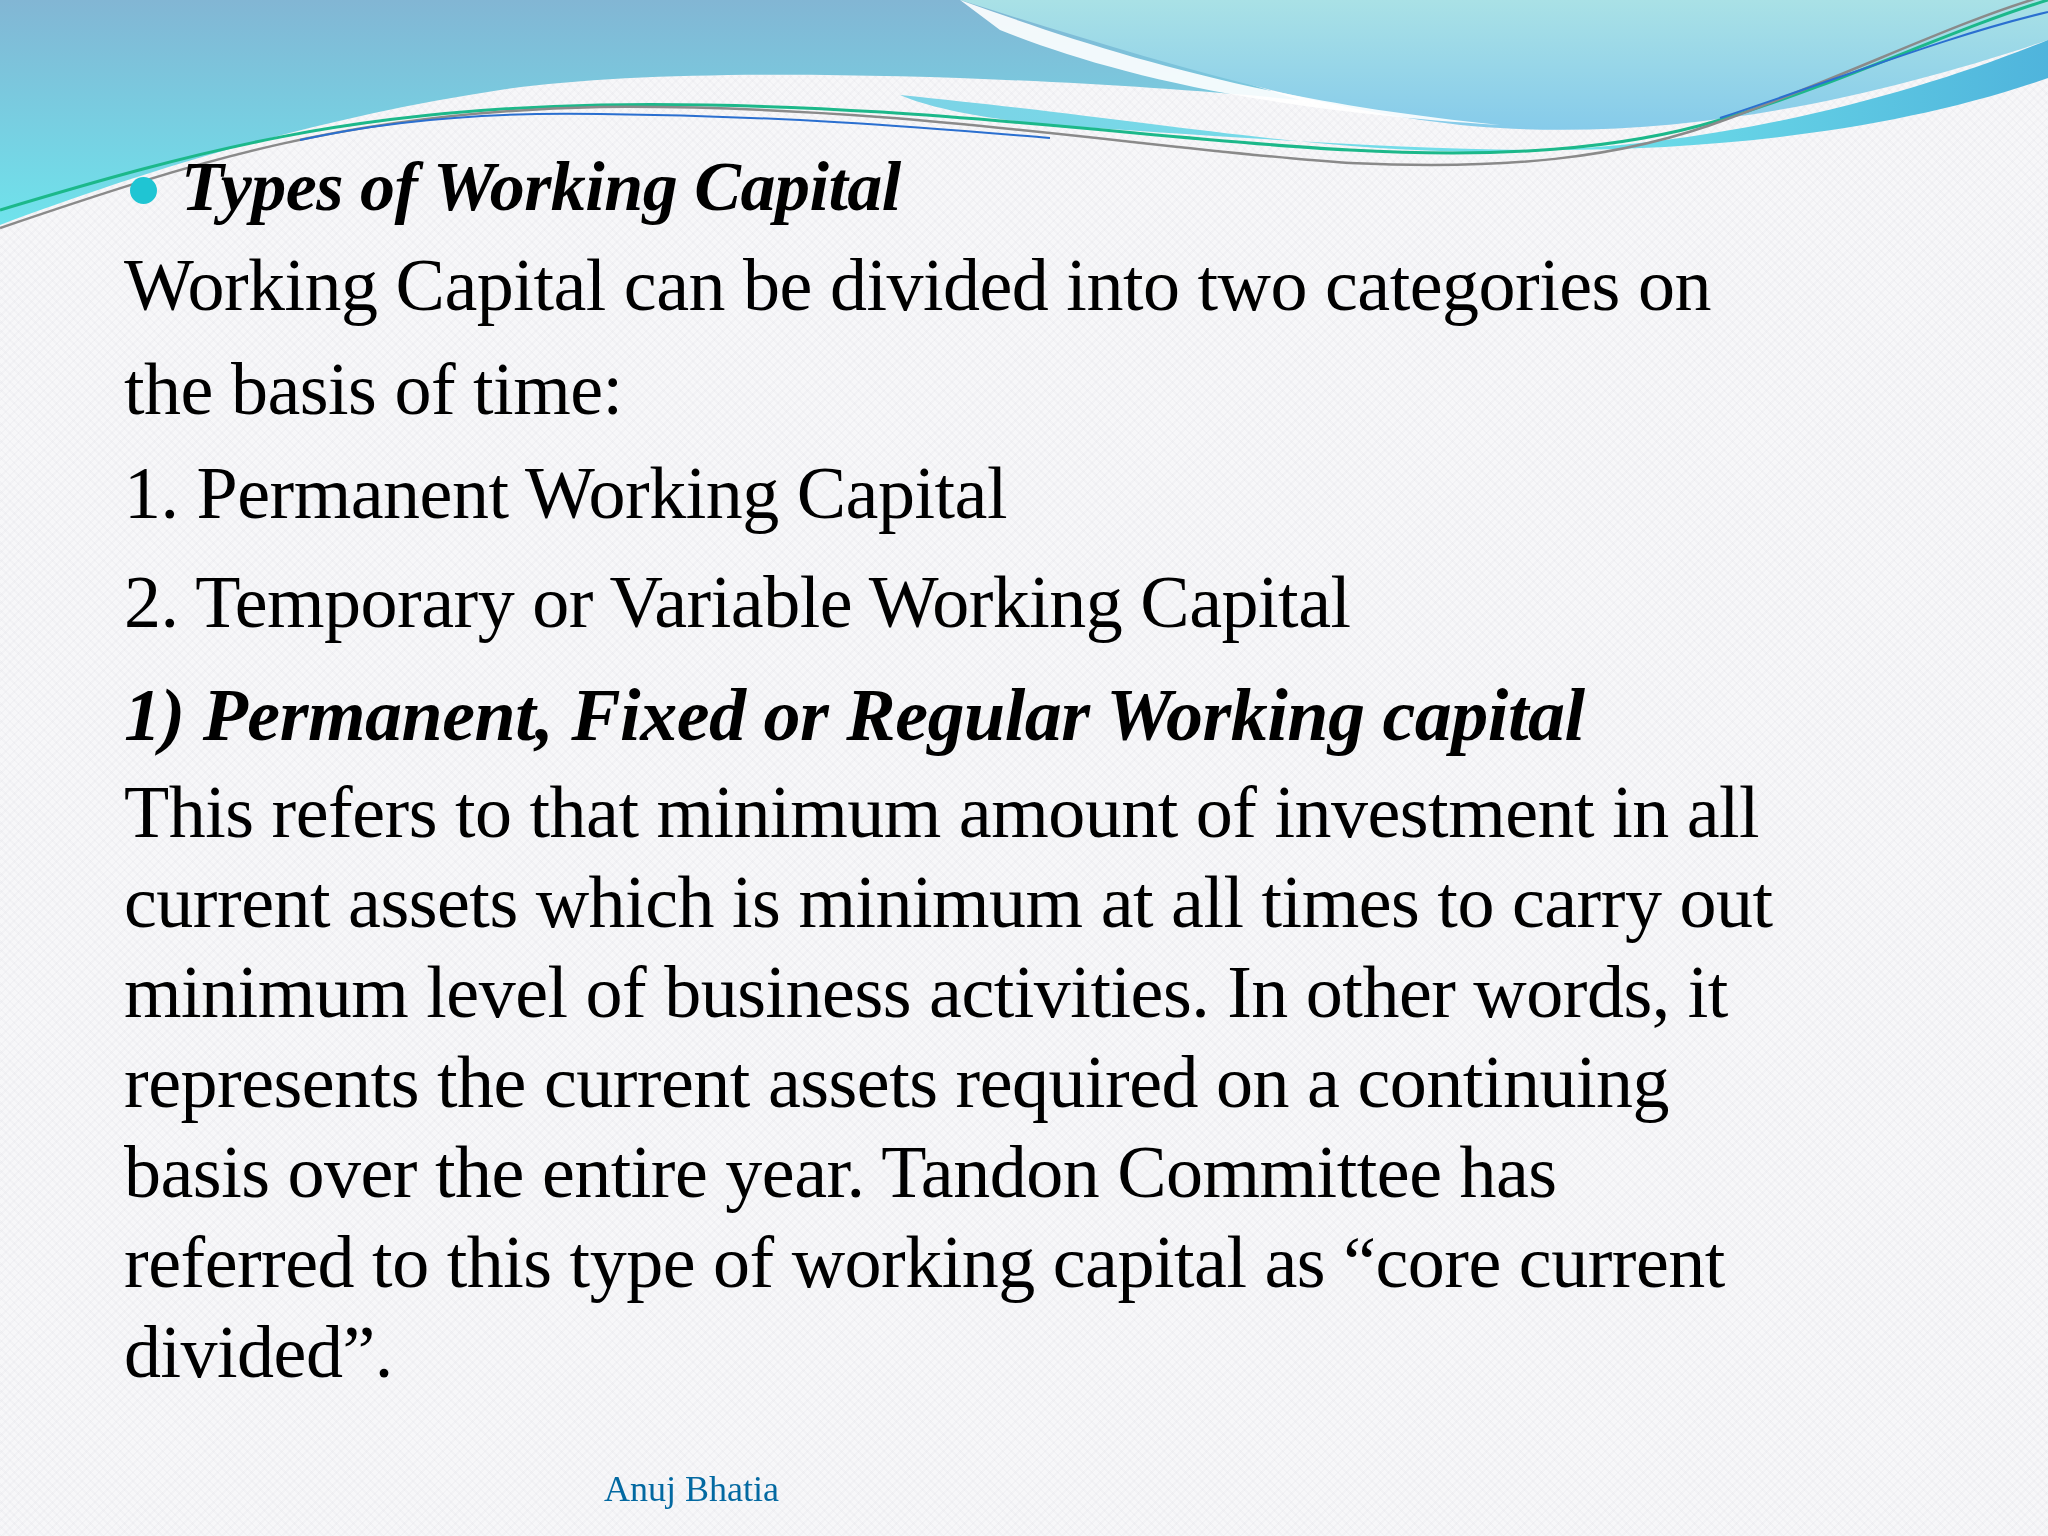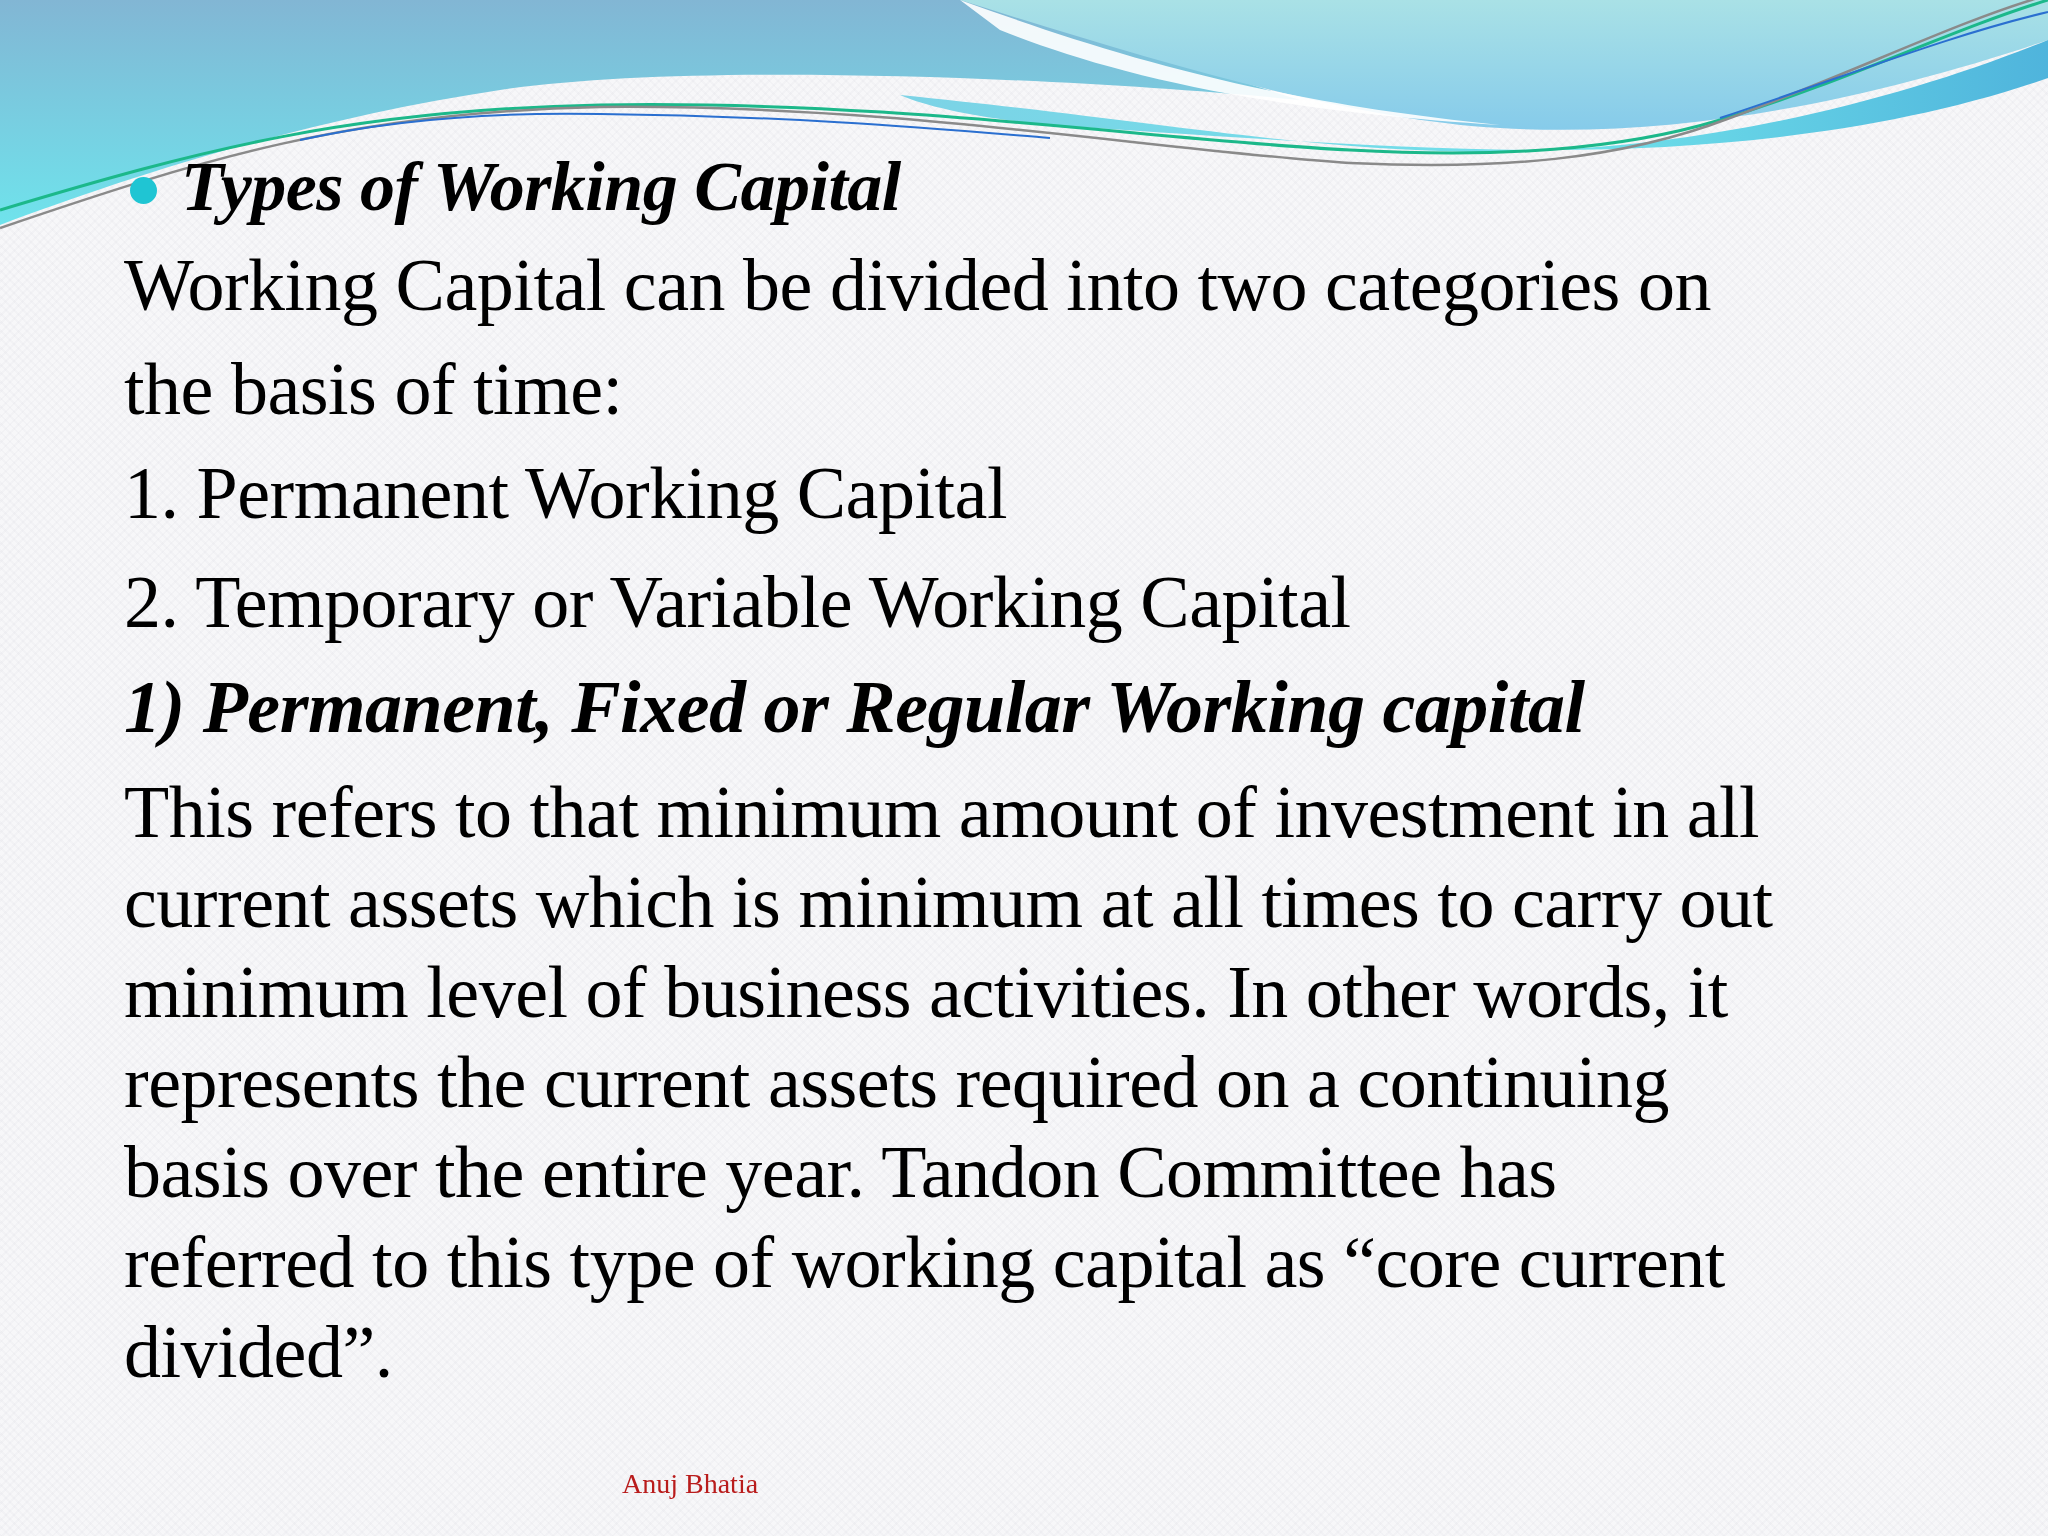--- a/index.html
+++ b/index.html
@@ -18,24 +18,24 @@
       font-size: 74px; line-height: 1; letter-spacing: -0.5px;
     }
     .title-row { position: absolute; left: 130px; top: 152px; display: flex; align-items: center; font-style: italic; }
     .bullet {
       width: 27px; height: 27px; border-radius: 50%;
       background: #1fc5d3; margin-right: 24px; margin-top: 6px;
     }
     .title {
       font-weight: bold; font-size: 70px; line-height: 1; letter-spacing: -0.5px; white-space: nowrap;
     }
-    .subhead { font-weight: bold; font-style: italic; }
+    .subhead { font-weight: bold; font-style: italic; margin-top: 8px; }
     .footer {
-      position: absolute; left: 622px; top: 1468px;
-      font-size: 28px; color: #b91c1c; white-space: nowrap;
+      position: absolute; left: 604px; top: 1468px;
+      font-size: 36px; color: #0369a1; white-space: nowrap;
     }
   </style>
 </head>
 <body>
 
 <svg class="wave" viewBox="0 0 2048 240" preserveAspectRatio="none">
   <defs>
     <linearGradient id="gLeft" x1="0" y1="0" x2="0" y2="1">
       <stop offset="0" stop-color="#82b6d4"></stop>
       <stop offset="1" stop-color="#6fe3ec"></stop>

